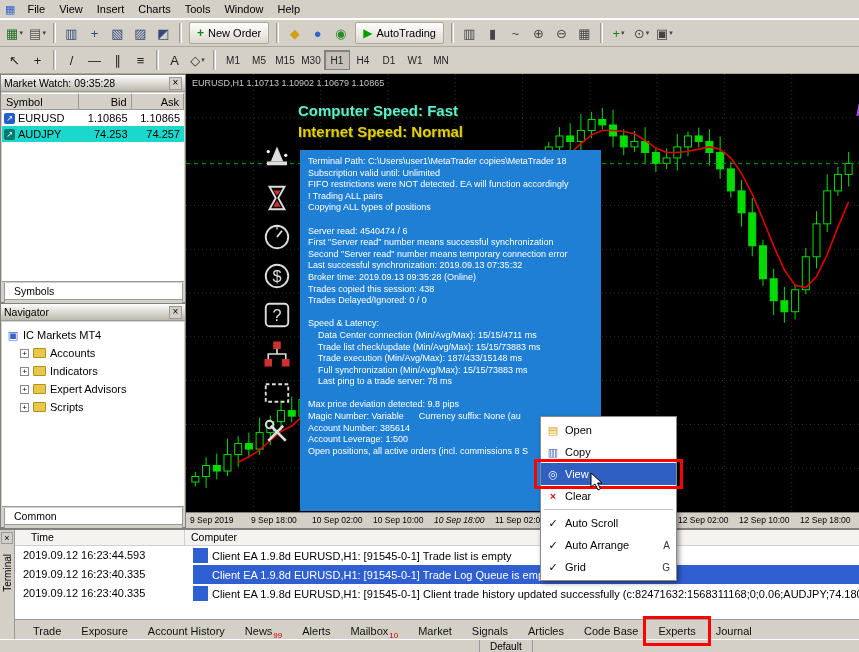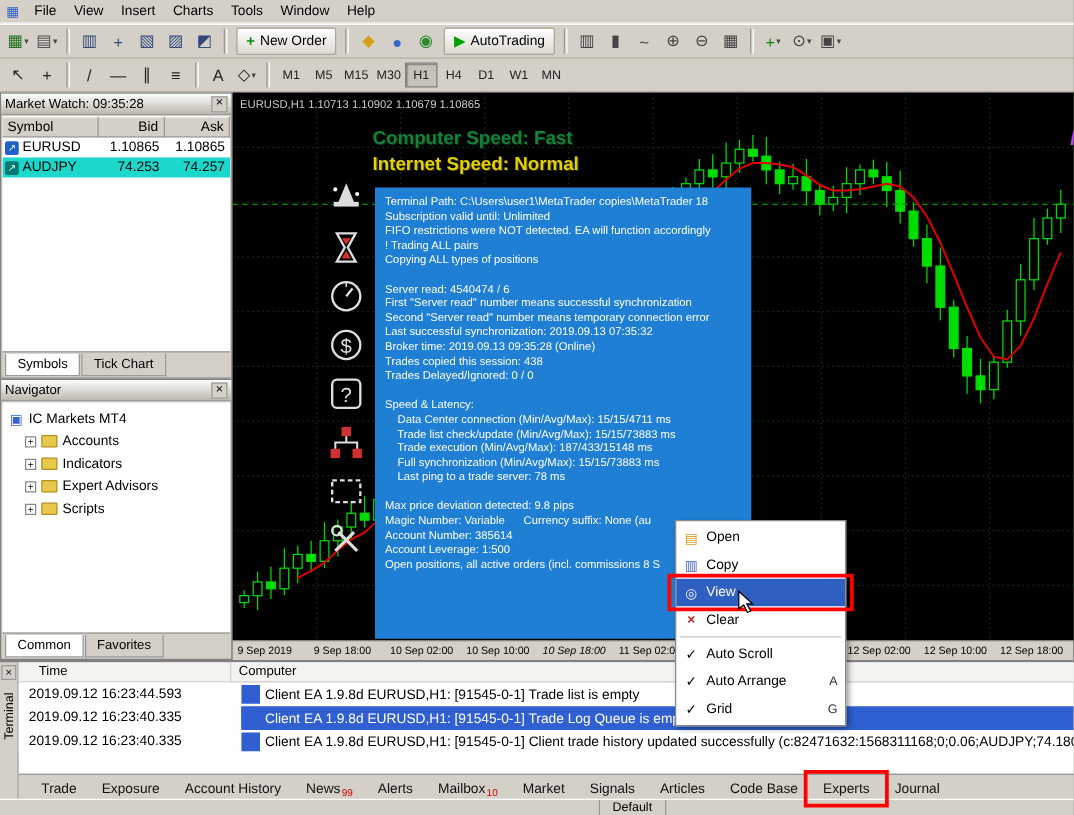--- a/index.html
+++ b/index.html
@@ -30,34 +30,34 @@
   .mw-table{position:absolute;left:1px;right:1px;top:18px;bottom:21px;background:#fff;overflow:hidden;}
   .mw-hrow{display:flex;height:17px;background:#d4d0c8;}
   .mw-hcell{border-right:1px solid #9a9a9a;border-bottom:1px solid #9a9a9a;border-top:1px solid #fff;padding:2px 4px 0;}
   .mw-hcell.sym{width:78px;}
   .mw-hcell.num{width:53px;text-align:right;}
   .mw-row{display:flex;height:16px;align-items:center;background:#fff;}
   .mw-row.hl{background:#1ad9cc;}
   .mw-cell-sym{width:78px;display:flex;align-items:center;gap:3px;padding-left:2px;}
   .sym-ic{width:11px;height:11px;border-radius:2px;color:#fff;font-size:8px;line-height:11px;display:flex;align-items:center;justify-content:center;flex:none;}
   .mw-cell-num{width:53px;text-align:right;padding-right:4px;}
-  .panel-tabs{position:absolute;left:1px;right:1px;bottom:1px;height:20px;display:flex;background:#d4d0c8;border-top:1px solid #9a9a9a;padding:1px 0 0 2px;}
+  .panel-tabs{position:absolute;left:1px;right:1px;bottom:1px;height:20px;display:flex;background:#d4d0c8;border-top:1px solid #9a9a9a;padding:1px 0 0 2px;flex-direction:column;}
   .ptab{padding:2px 9px;font-size:10.5px;border:1px solid #9a9a9a;border-top:none;background:#d4d0c8;margin-right:1px;}
   .ptab.active{background:#ffffff;}
   #nav-tree{position:absolute;left:1px;right:1px;top:18px;bottom:21px;background:#fff;padding:4px 0 0 5px;}
   .tree-row{display:flex;align-items:center;height:18px;gap:4px;}
   .tree-child{padding-left:13px;}
   .expander{width:9px;height:9px;border:1px solid #888;display:flex;align-items:center;justify-content:center;font-size:8px;line-height:7px;background:#fff;flex:none;}
   .root-ic{width:12px;height:12px;display:flex;align-items:center;justify-content:center;font-size:11px;color:#3565c8;flex:none;}
   .folder{width:13px;height:10px;background:#e8c84a;border:1px solid #b09020;border-radius:1px;flex:none;}
   
   #chart{position:absolute;left:186px;top:74px;width:722px;height:454px;background:#000;}
   #chart-svg{position:absolute;left:0;top:0;}
   .ohlc{position:absolute;left:6px;top:4px;color:#c8c8c8;font-size:9px;white-space:nowrap;}
-  .speed1{position:absolute;left:112px;top:28px;font-size:15px;font-weight:bold;color:#15803d;text-shadow:1px 1px 0 #003300;}
+  .speed1{position:absolute;left:112px;top:28px;font-size:15px;font-weight:bold;color:#5eead4;text-shadow:1px 1px 0 #003300;}
   .speed2{position:absolute;left:112px;top:49px;font-size:15px;font-weight:bold;color:#e3d000;text-shadow:1px 1px 0 #333300;}
   .watermark{position:absolute;right:1px;top:27px;font-size:17px;font-weight:bold;font-style:italic;color:#b44df0;white-space:nowrap;}
   #ea-icons{position:absolute;left:76px;top:70px;width:34px;display:flex;flex-direction:column;gap:9px;}
   .ea-ic{width:30px;height:30px;}
   .ea-ic svg{width:100%;height:100%;}
   #ea-panel{position:absolute;left:114px;top:76px;width:301px;height:361px;background:#1f7fd4;color:#fff;overflow:hidden;padding:6px 8px;}
   .ea-title{margin:4px 0 14px 44px;font-size:10px;}
   .ea-line{font-size:9px;line-height:11.6px;white-space:pre;}
   #time-axis{position:absolute;left:0;bottom:0;width:673px;height:16px;background:#d4d0c8;border-top:1px solid #808080;}
   .ta-label{position:absolute;top:2px;font-size:8.5px;color:#000;white-space:nowrap;}

